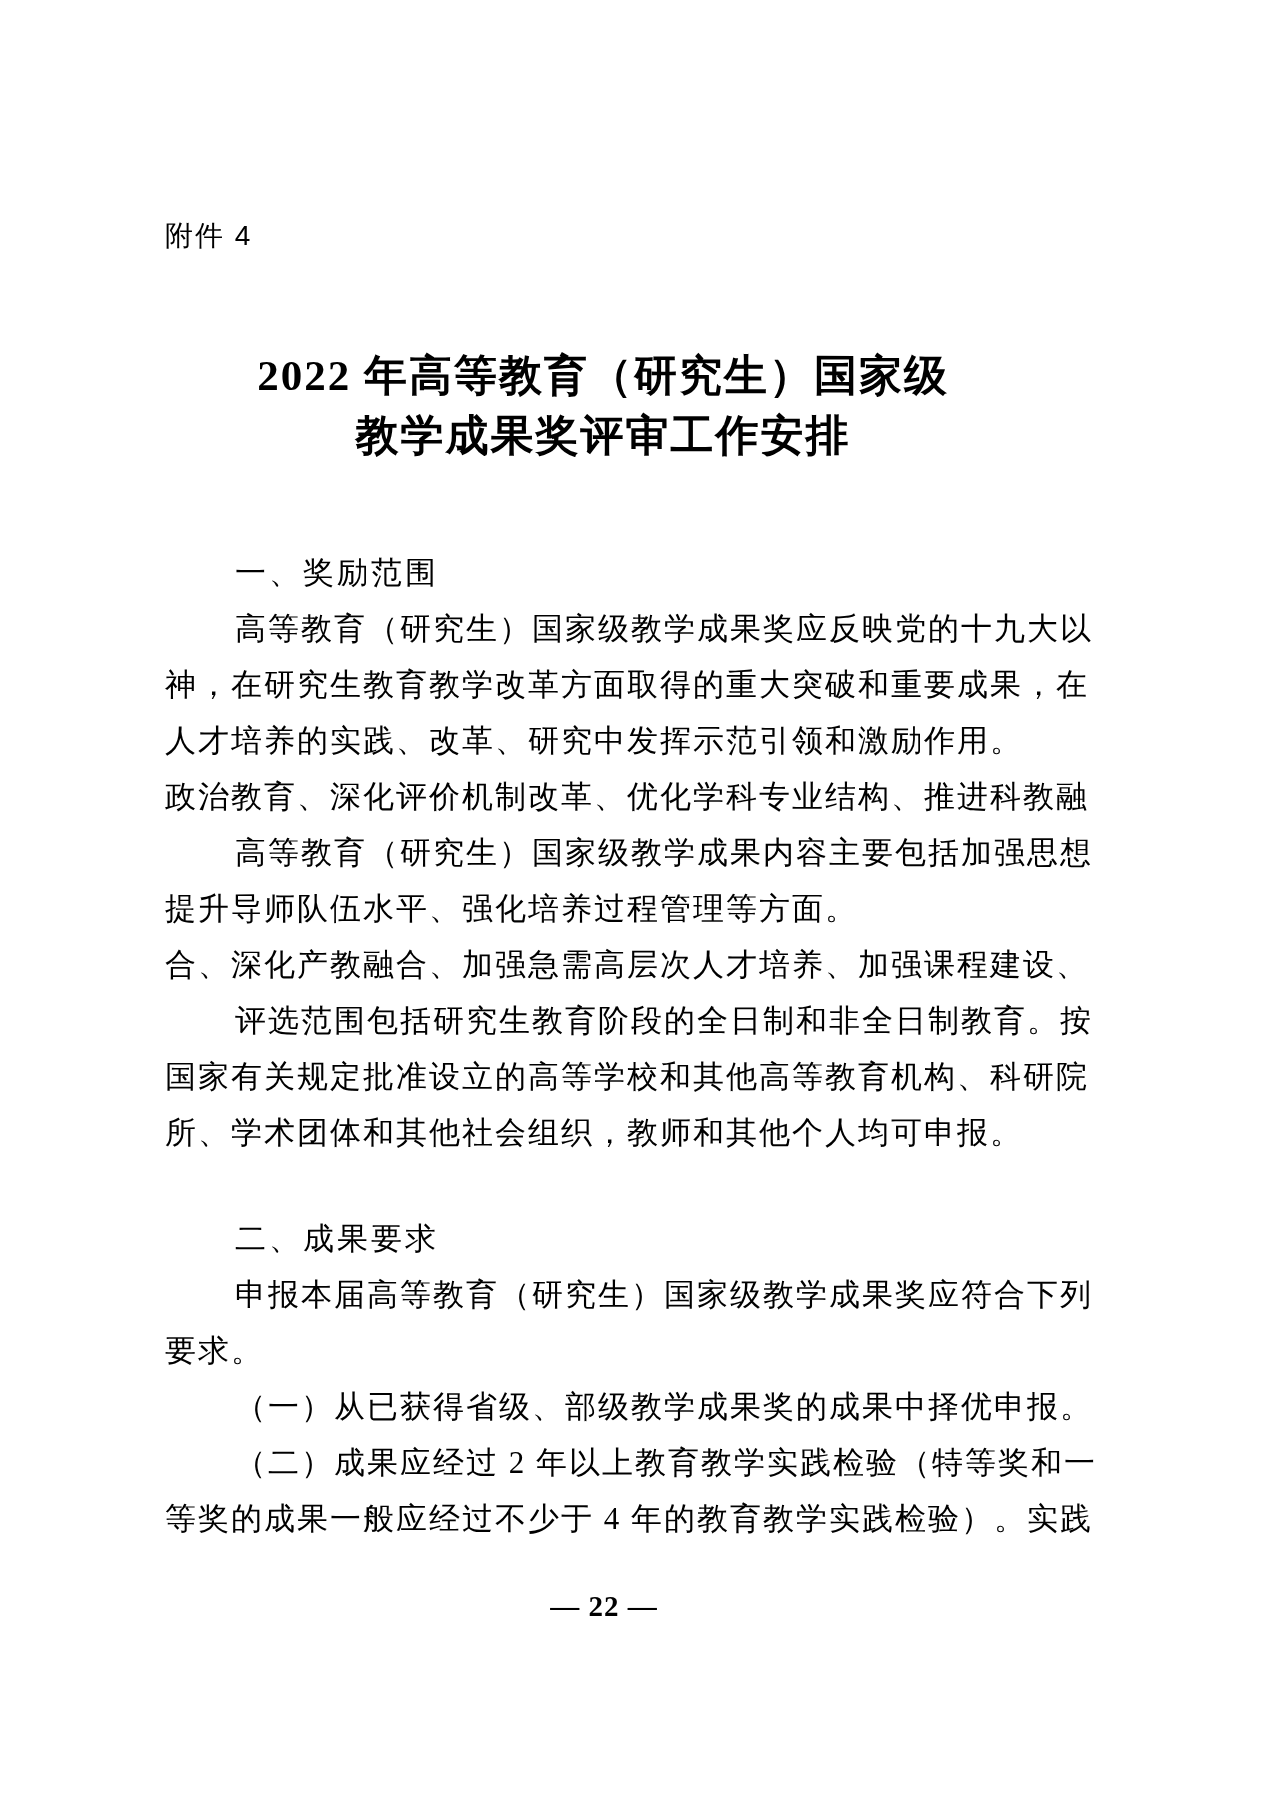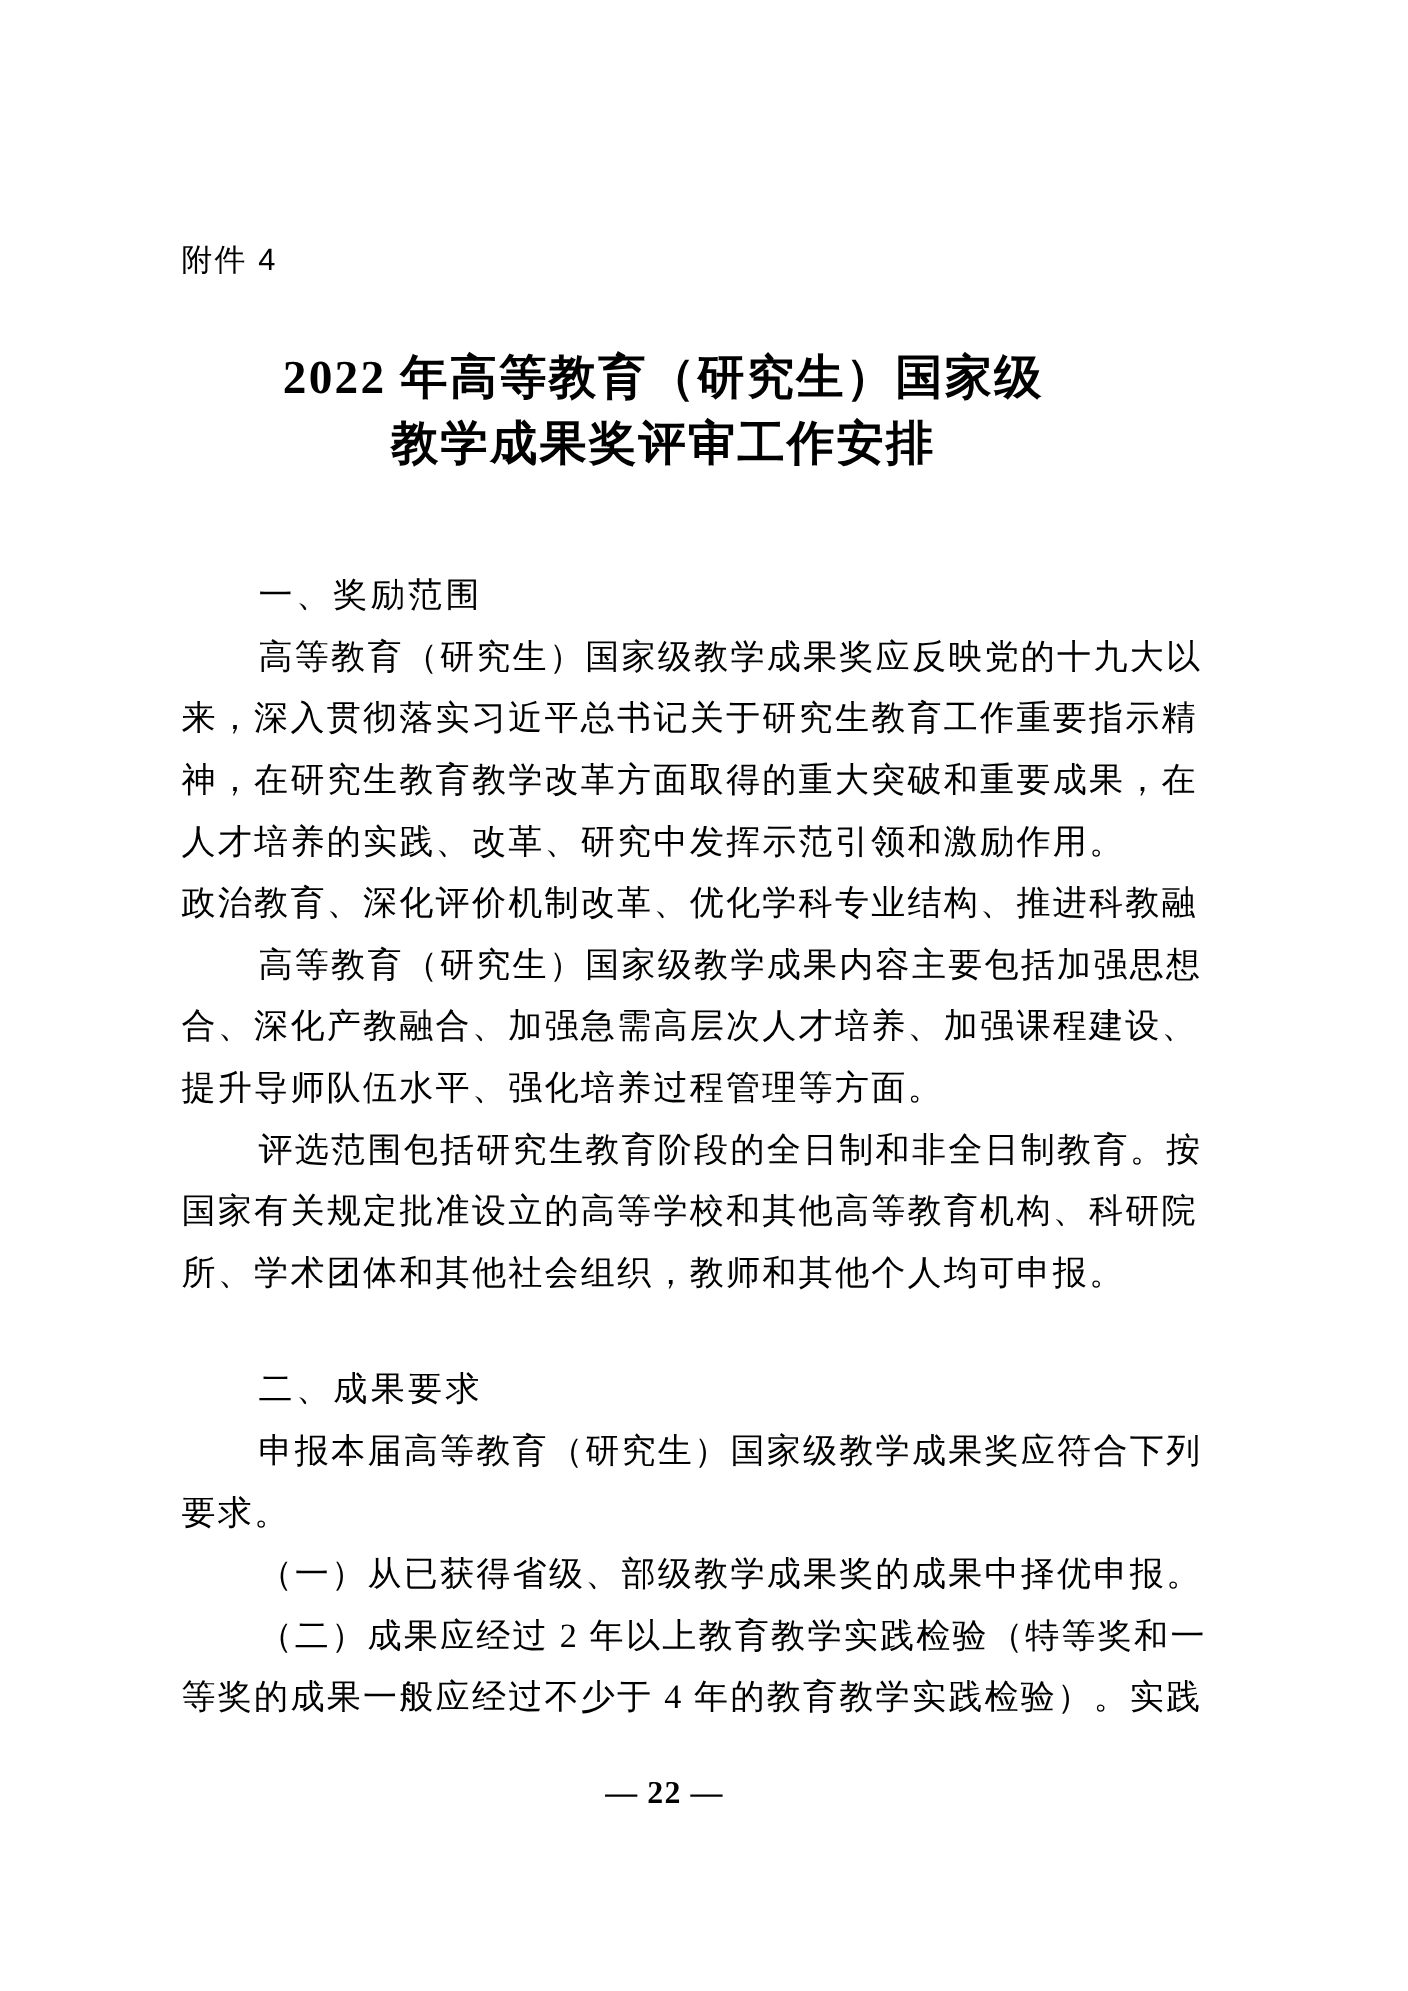--- a/index.html
+++ b/index.html
@@ -21,21 +21,21 @@
     margin-right: 167px; 
   }
   .attach-label {
     margin-top: 216px;
     font-family: "Liberation Sans", "DejaVu Sans", sans-serif;
     font-size: 28px;
     line-height: 40px;
     letter-spacing: 2px;
   }
   .doc-title {
-    margin-top: 58px;
+    margin-top: 90px;
     text-align: center;
     font-family: "Liberation Serif", "DejaVu Serif", serif;
     font-weight: 700;
     font-size: 43px;
     line-height: 60px;
     letter-spacing: 2px;
   }
   .sec-heading {
     font-family: "Liberation Sans", "DejaVu Sans", sans-serif;
     font-weight: 400;
@@ -88,30 +88,29 @@
 
     <div class="doc-title">
       <div>2022 年高等教育（研究生）国家级</div>
       <div>教学成果奖评审工作安排</div>
     </div>
 
     <div class="sec-heading first">一、奖励范围</div>
 
     <div>
       <div class="bl ind">高等教育（研究生）国家级教学成果奖应反映党的十九大以</div>
-      <div class="bl">来，深入贯彻落实习近平总书记关于研究生教育工作重要指示精</div>
       <div class="bl">神，在研究生教育教学改革方面取得的重大突破和重要成果，在</div>
       <div class="bl end">人才培养的实践、改革、研究中发挥示范引领和激励作用。</div>
     </div>
 
     <div>
       <div class="bl">政治教育、深化评价机制改革、优化学科专业结构、推进科教融</div>
       <div class="bl ind">高等教育（研究生）国家级教学成果内容主要包括加强思想</div>
+      <div class="bl end">提升导师队伍水平、强化培养过程管理等方面。</div>
       <div class="bl">合、深化产教融合、加强急需高层次人才培养、加强课程建设、</div>
-      <div class="bl end">提升导师队伍水平、强化培养过程管理等方面。</div>
     </div>
 
     <div>
       <div class="bl ind">评选范围包括研究生教育阶段的全日制和非全日制教育。按</div>
       <div class="bl">国家有关规定批准设立的高等学校和其他高等教育机构、科研院</div>
       <div class="bl end">所、学术团体和其他社会组织，教师和其他个人均可申报。</div>
     </div>
 
     <div class="sec-heading second">二、成果要求</div>
 

